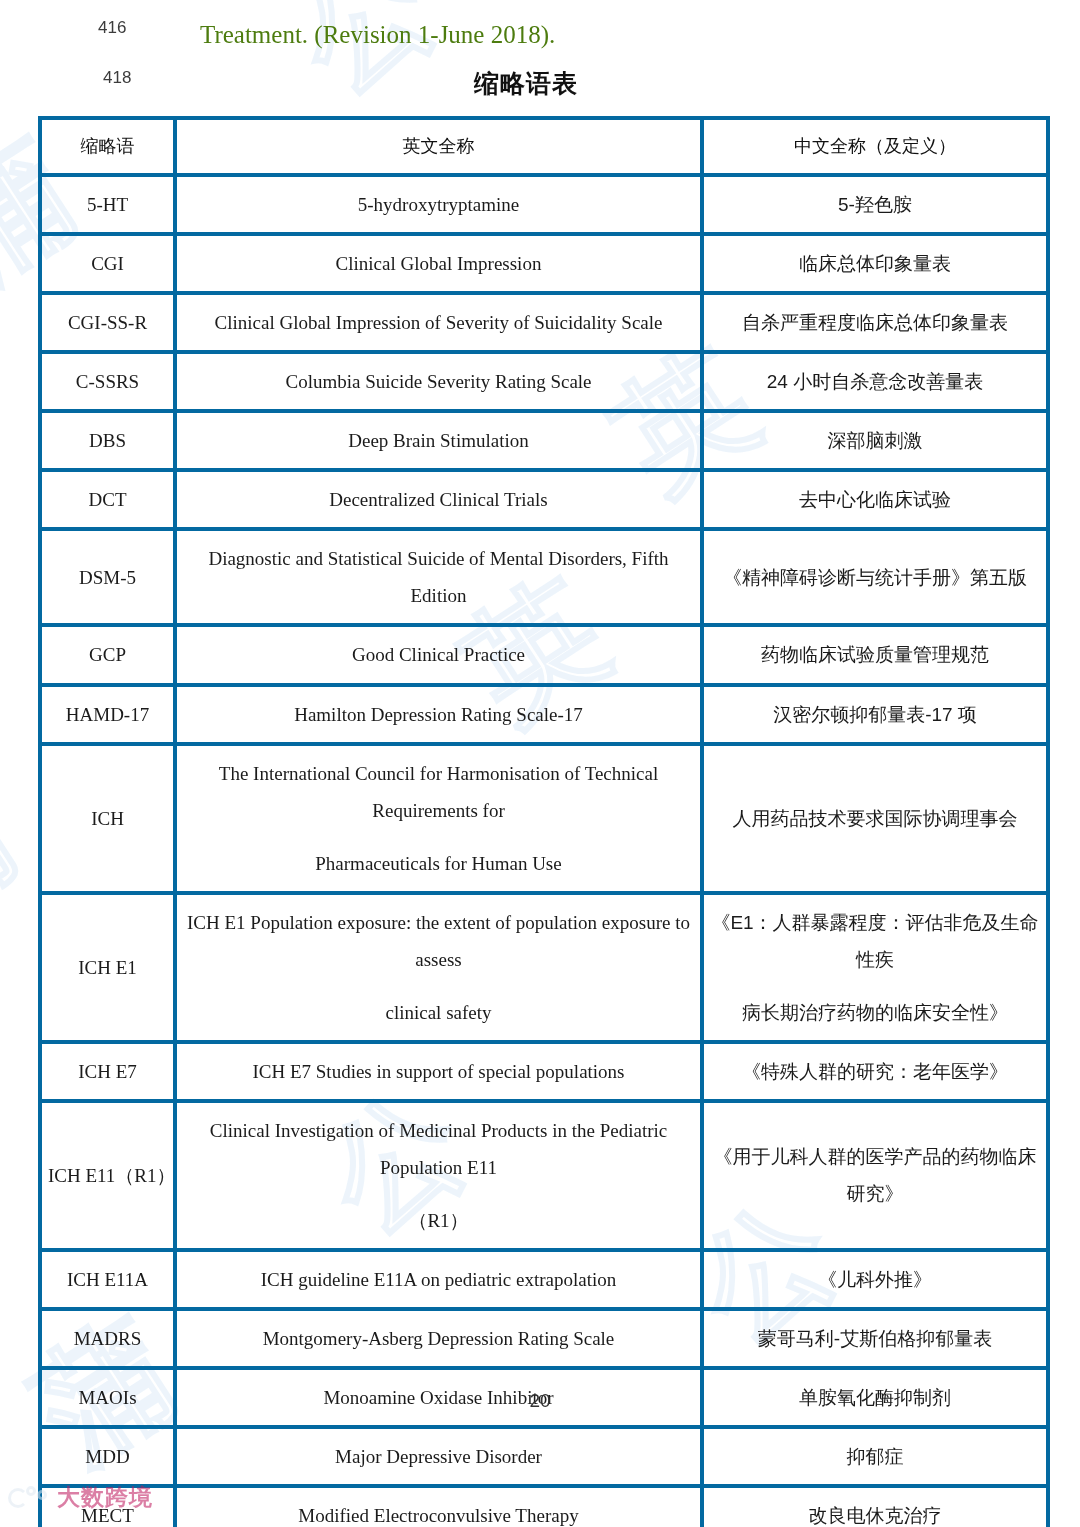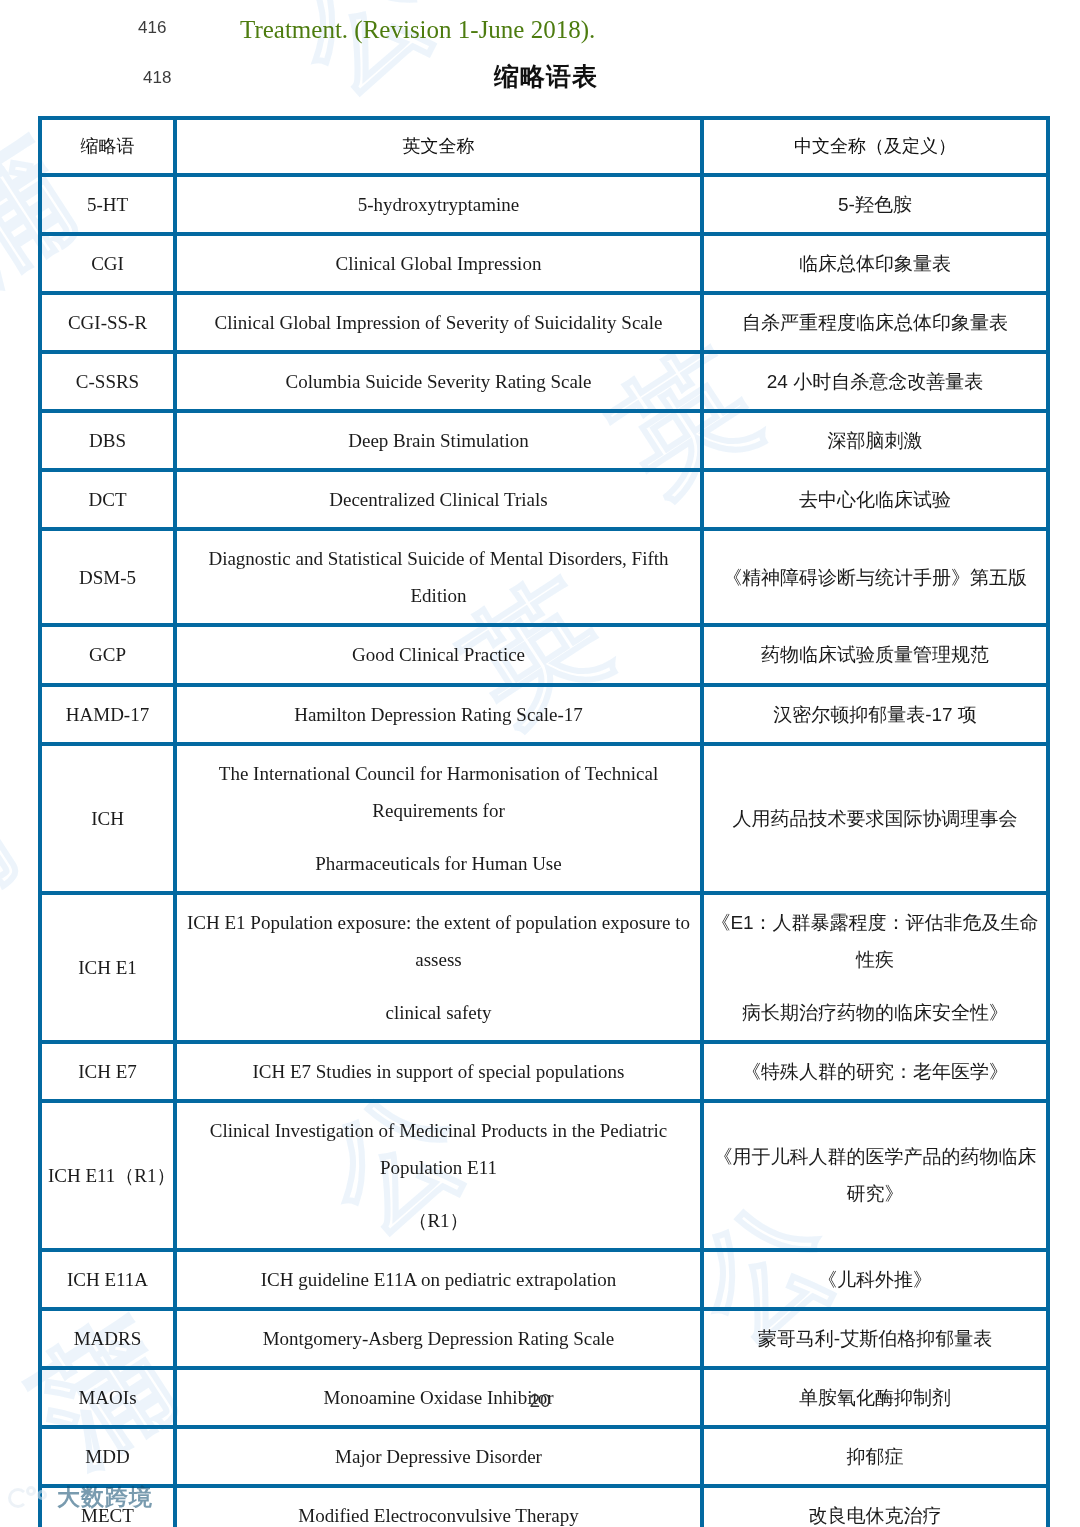--- a/index.html
+++ b/index.html
@@ -46,22 +46,21 @@
   .wm.w6 { left: 620px;  top: 330px; }
   .wm.w7 { left: 40px;   top: 1300px; }
   .wm.w8 { left: 700px;  top: 1180px; }
 
   
   #page { position: relative; z-index: 2; }
 
   .line-block {
     position: relative;
     display: flex;
-    align-items: flex-start;
-    margin-left: 40px;
+    align-items: center;
   }
   .lineno {
     position: absolute;
     left: 98px;
     font-family: "Liberation Sans", "DejaVu Sans", sans-serif;
     font-size: 17px;
     color: #3c3c3c;
     width: 46px;
     text-align: left;
   }
@@ -194,21 +193,21 @@
     position: absolute;
     left: 29px; top: 5px;
     width: 10px; height: 10px;
     border: 3px solid #dfe9f2;
     border-radius: 50%;
   }
   #site-logo .logo-text {
     font-family: "Liberation Sans", "DejaVu Sans", sans-serif;
     font-size: 23px;
     font-weight: 700;
-    color: #0c4a6e;
+    color: #be185d;
     letter-spacing: 1px;
   }
 </style>
 </head>
 <body>
 
 <div id="watermark-layer">
   <div class="wm w1">蒲</div>
   <div class="wm w2">公</div>
   <div class="wm w3">英</div>

